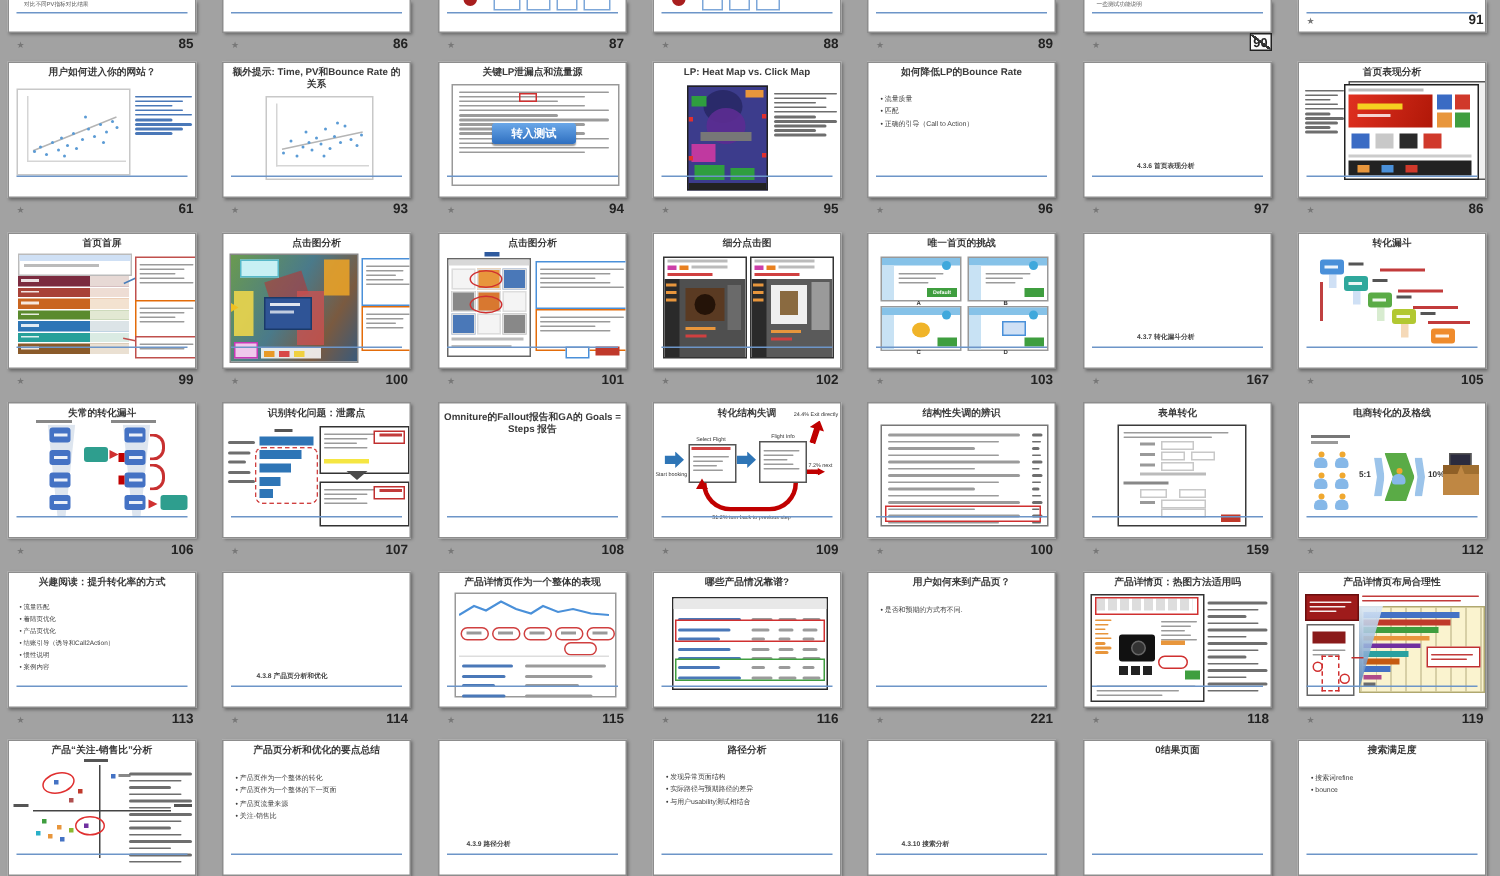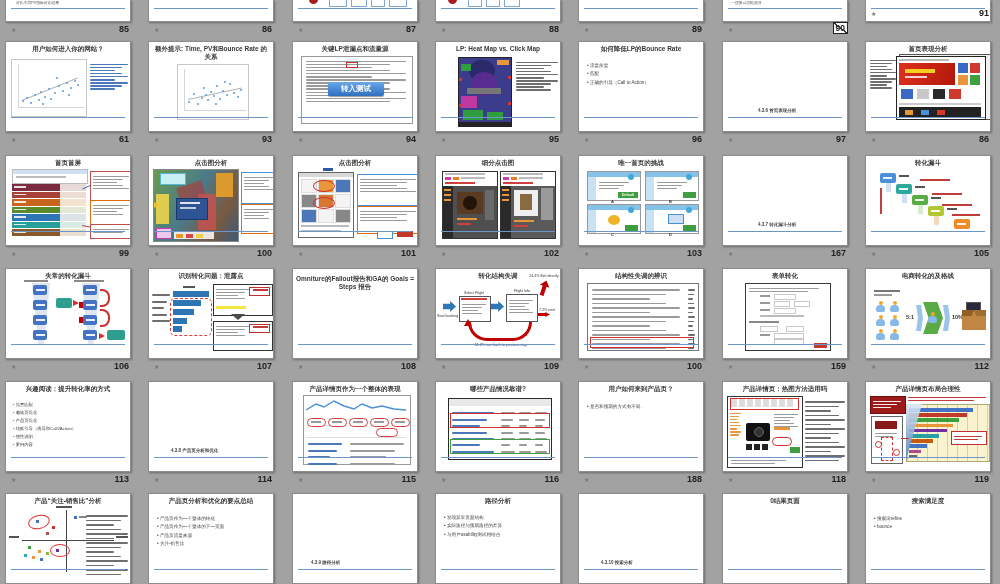--- a/index.html
+++ b/index.html
@@ -1033,21 +1033,21 @@
 <div class="cell" style="left:578px;top:381px">
   <div class="th">
     <div class="tt">用户如何来到产品页？</div>
     <div class="bu" style="left:8px;top:22px;right:4px">
       <div>是否和预期的方式有不同.</div>
     </div>
     <b class="bl"></b>
   </div>
   <div class="nr">
       <span class="star">★</span>
-    <span class="num">188</span>
+    <span class="num">221</span>
     </div>
 </div>
 
 <div class="cell" style="left:722px;top:381px">
   <div class="th">
     <div class="tt">产品详情页：热图方法适用吗</div>
     <div class="a" style="left:4px;top:14px;width:74px;height:70px;border:1.5px solid #333;background:#fff;overflow:hidden">
       <b class="a" style="left:3px;top:2px;width:64px;height:8px;background:repeating-linear-gradient(90deg,#ddd 0 6px,#fff 6px 8px)"></b>
       <b class="a" style="left:2px;top:1px;width:67px;height:10px;border:1px solid #d03030"></b>
       <div class="ln org tight" style="position:absolute;left:2px;top:14px;width:11px">

